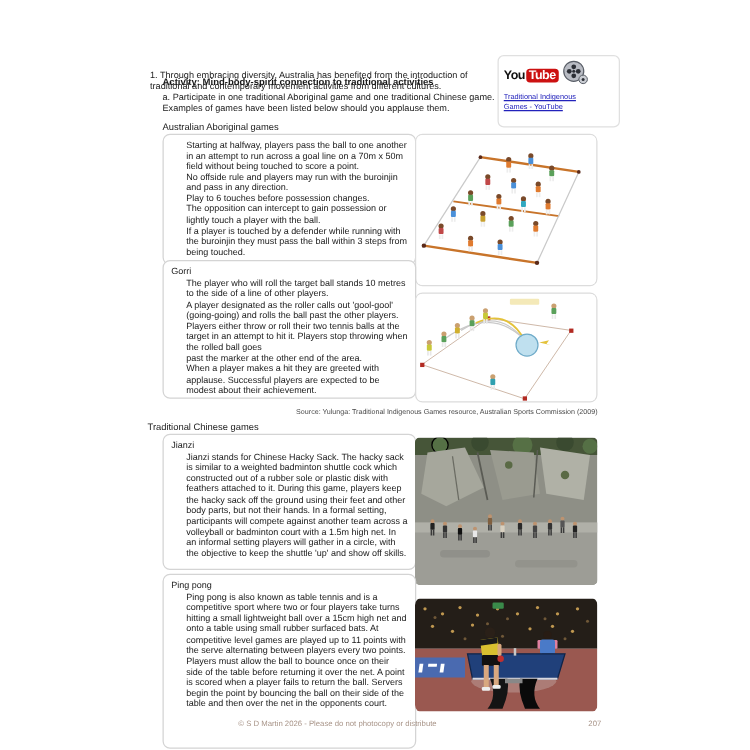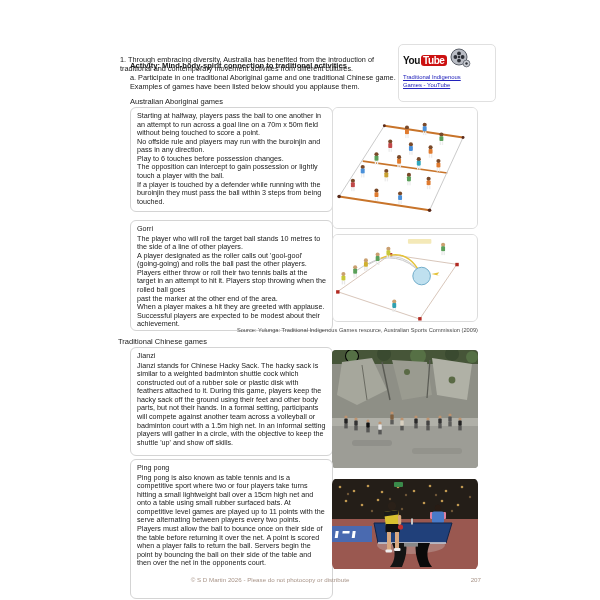--- a/index.html
+++ b/index.html
@@ -20,23 +20,23 @@
   .yt-link{display:block;margin-top:2px;font-size:5.9px;line-height:1.35;color:#2222bb;
            text-decoration:underline;width:62px;}
   
   .sec-label{font-size:7.5px;color:#222;}
   .sec-ab{left:130px;top:97px;}
   .sec-ch{left:118px;top:337px;}
   
   .card{box-sizing:border-box;background:#fff;border:1px solid #d4d4d4;border-radius:6px;
         padding:4px 6px;font-size:7.2px;line-height:1.19;}
   .game-name{margin-bottom:1px;}
-  .game-desc{white-space:pre-line;}
+  .game-desc{white-space:pre-line;margin-left:12px;}
   .c-buroinjin{left:130px;top:107px;width:203px;height:105px;}
-  .c-gorri{left:130px;top:220px;width:203px;height:111px;}
+  .c-gorri{left:130px;top:208px;width:203px;height:111px;}
   .c-jianzi{left:130px;top:347px;width:203px;height:109px;}
   .c-pingpong{left:130px;top:459px;width:203px;height:140px;}
   
   .imgbox{box-sizing:border-box;border:1px solid #dcdcdc;border-radius:6px;overflow:hidden;background:#fff;}
   .i-buroinjin{left:332px;top:107px;width:146px;height:122px;}
   .i-gorri{left:332px;top:234px;width:146px;height:88px;}
   .i-jianzi{left:332px;top:350px;width:146px;height:118px;border:none;border-radius:4px;}
   .i-pingpong{left:332px;top:478px;width:146px;height:92px;border:none;border-radius:6px;}
   .imgbox svg{display:block;width:100%;height:100%;}
   

